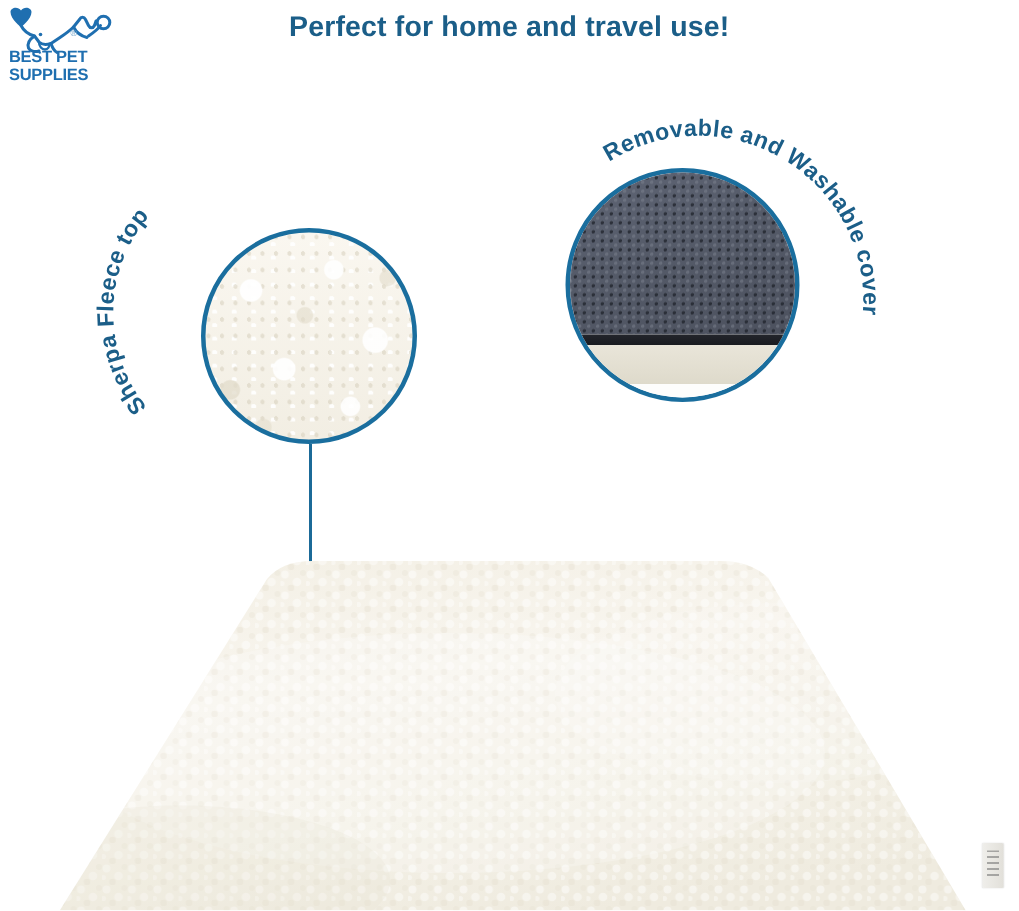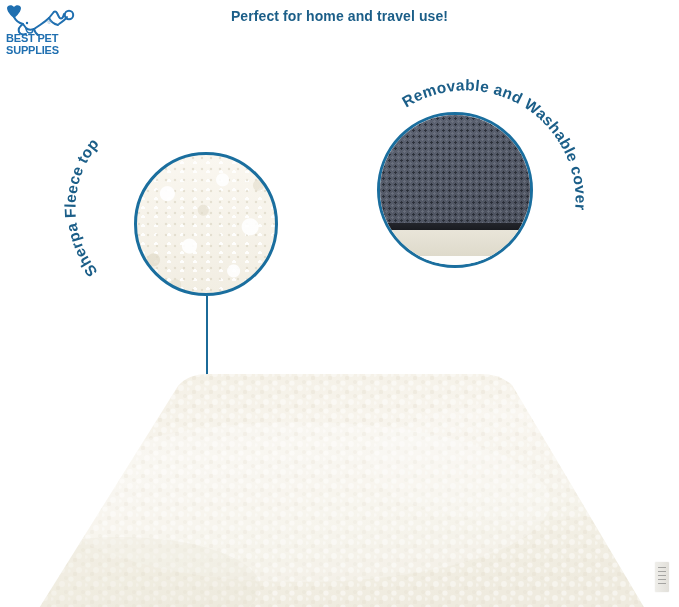--- a/index.html
+++ b/index.html
@@ -40,21 +40,21 @@
     white-space: pre;
   }
 
   
   #headline {
     position: absolute;
     left: 0;
     top: 8px;
     width: 679px;
     text-align: center;
-    font-size: 14px;
+    font-size: 19px;
     font-weight: bold;
     color: #1b5e88;
     letter-spacing: 0.1px;
   }
 
   
   .callout-ring {
     position: absolute;
     border-radius: 50%;
     border: 3px solid #1a6e9e;

